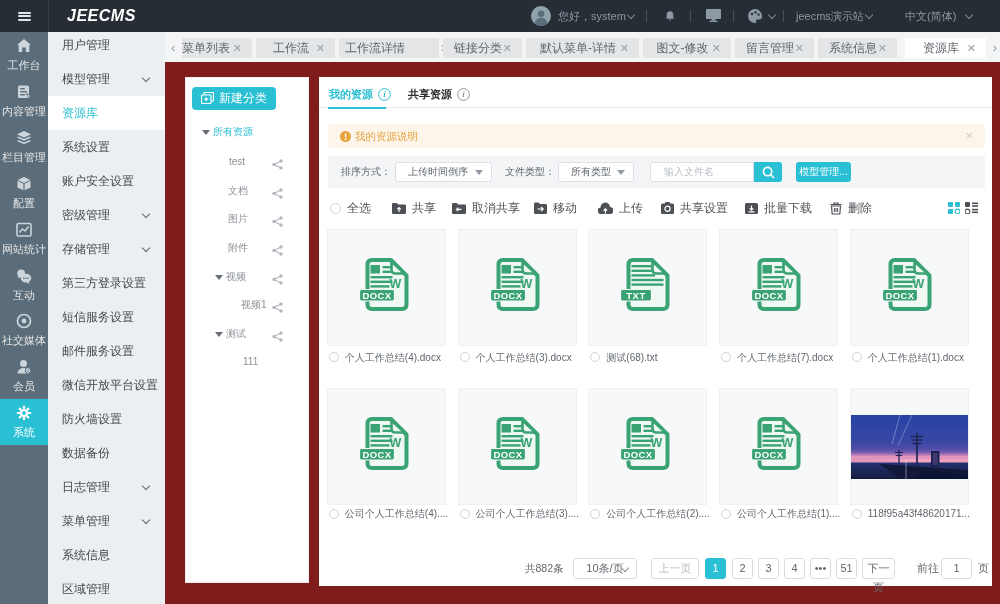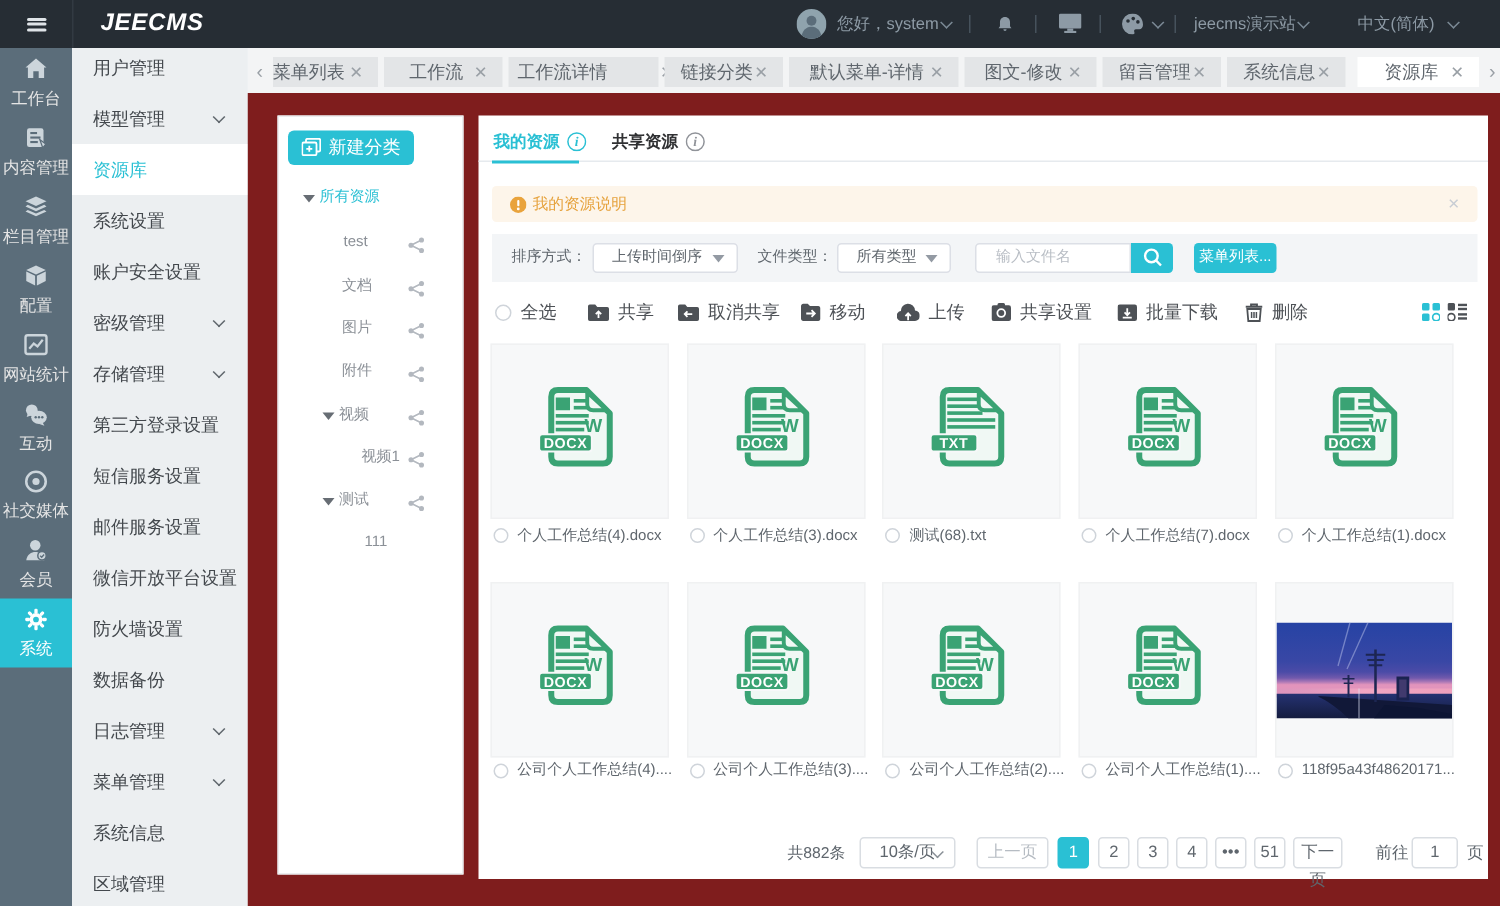--- a/index.html
+++ b/index.html
@@ -327,21 +327,21 @@
 <div id="filter">
 <span class="fl" style="left:13px;">排序方式：</span>
 <div class="fsel" style="left:67px;width:97px;padding-left:12px;">上传时间倒序<span class="car"></span></div>
 <span class="fl" style="left:177px;">文件类型：</span>
 <div class="fsel" style="left:230px;width:76px;padding-left:12px;">所有类型<span class="car"></span></div>
 <div class="fsel" style="left:322px;width:104px;padding-left:13px;color:#b9bec5;border-radius:3px 0 0 3px;">输入文件名</div>
 <div class="abs" style="left:426px;top:6px;width:28px;height:20px;background:#2ac0d4;border-radius:0 3px 3px 0;text-align:center;line-height:23px;"><svg width="13" height="13" viewBox="0 0 13 13">
             <circle cx="5.6" cy="5.6" r="4.2" fill="none" stroke="#fff" stroke-width="1.6"></circle>
             <path d="M8.8 8.8 L12 12" stroke="#fff" stroke-width="1.6"></path>
           </svg></div>
-<div class="abs" style="left:468px;top:6px;width:55px;height:20px;background:#2ac0d4;border-radius:3px;color:#fff;font-size:10px;text-align:center;line-height:20px;">菜单列表...</div>
+<div class="abs" style="left:468px;top:6px;width:55px;height:20px;background:#2ac0d4;border-radius:3px;color:#fff;font-size:10px;text-align:center;line-height:20px;">模型管理...</div>
 </div>
 <div id="toolbar" style="left:9px;top:120px;width:657px;height:22px;">
 <span class="radio abs" style="left:2px;top:5.5px;width:11px;height:11px;"></span>
 <span class="tl" style="left:19px;">全选</span>
 <span class="tl" style="left:64px;"><svg width="14" height="12" viewBox="0 0 14 12" style="vertical-align:-2px;">
             <path d="M0 2.2 Q0 1 1.2 1 L4.8 1 L6.2 2.6 L12.8 2.6 Q14 2.6 14 3.8 L14 10.8 Q14 12 12.8 12 L1.2 12 Q0 12 0 10.8 Z" fill="#4d5156"></path>
             <path d="M7 10 L7 6 M5.2 7.4 L7 5.6 L8.8 7.4" stroke="#fff" stroke-width="1.2" fill="none"></path>
           </svg><span style="margin-left:6px;">共享</span></span>
 <span class="tl" style="left:124px;"><svg width="14" height="12" viewBox="0 0 14 12" style="vertical-align:-2px;">
             <path d="M0 2.2 Q0 1 1.2 1 L4.8 1 L6.2 2.6 L12.8 2.6 Q14 2.6 14 3.8 L14 10.8 Q14 12 12.8 12 L1.2 12 Q0 12 0 10.8 Z" fill="#4d5156"></path>

